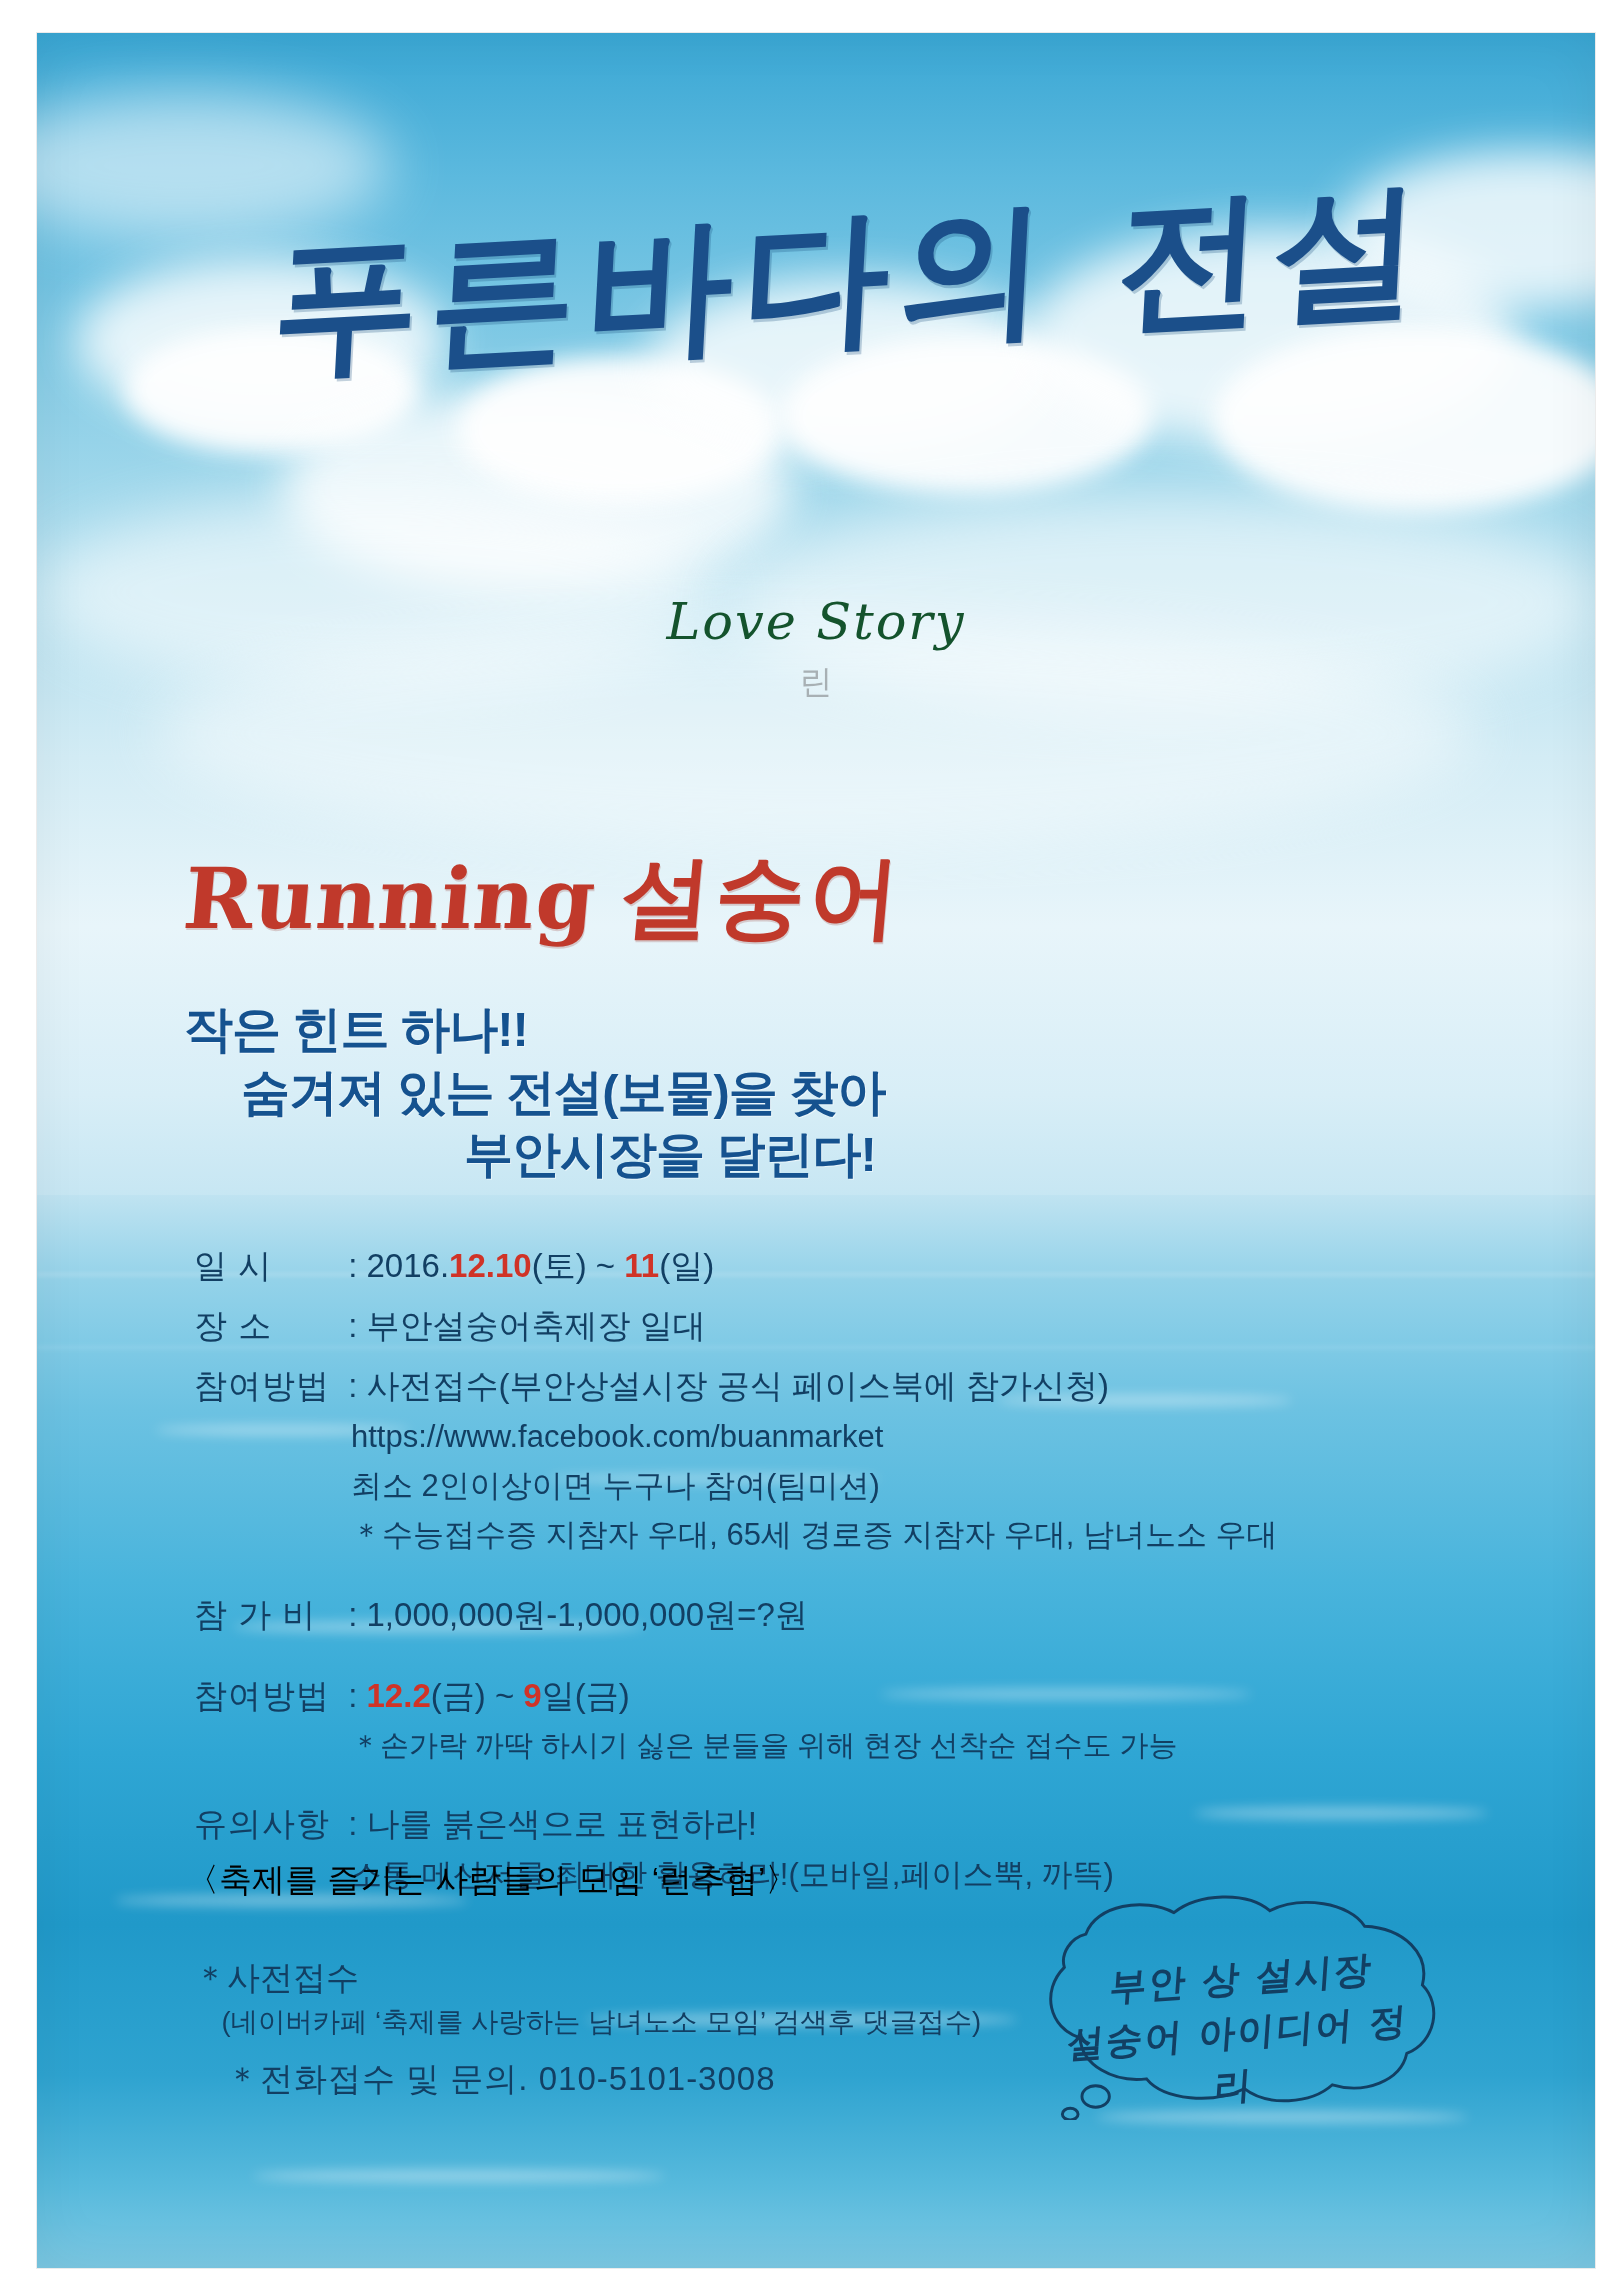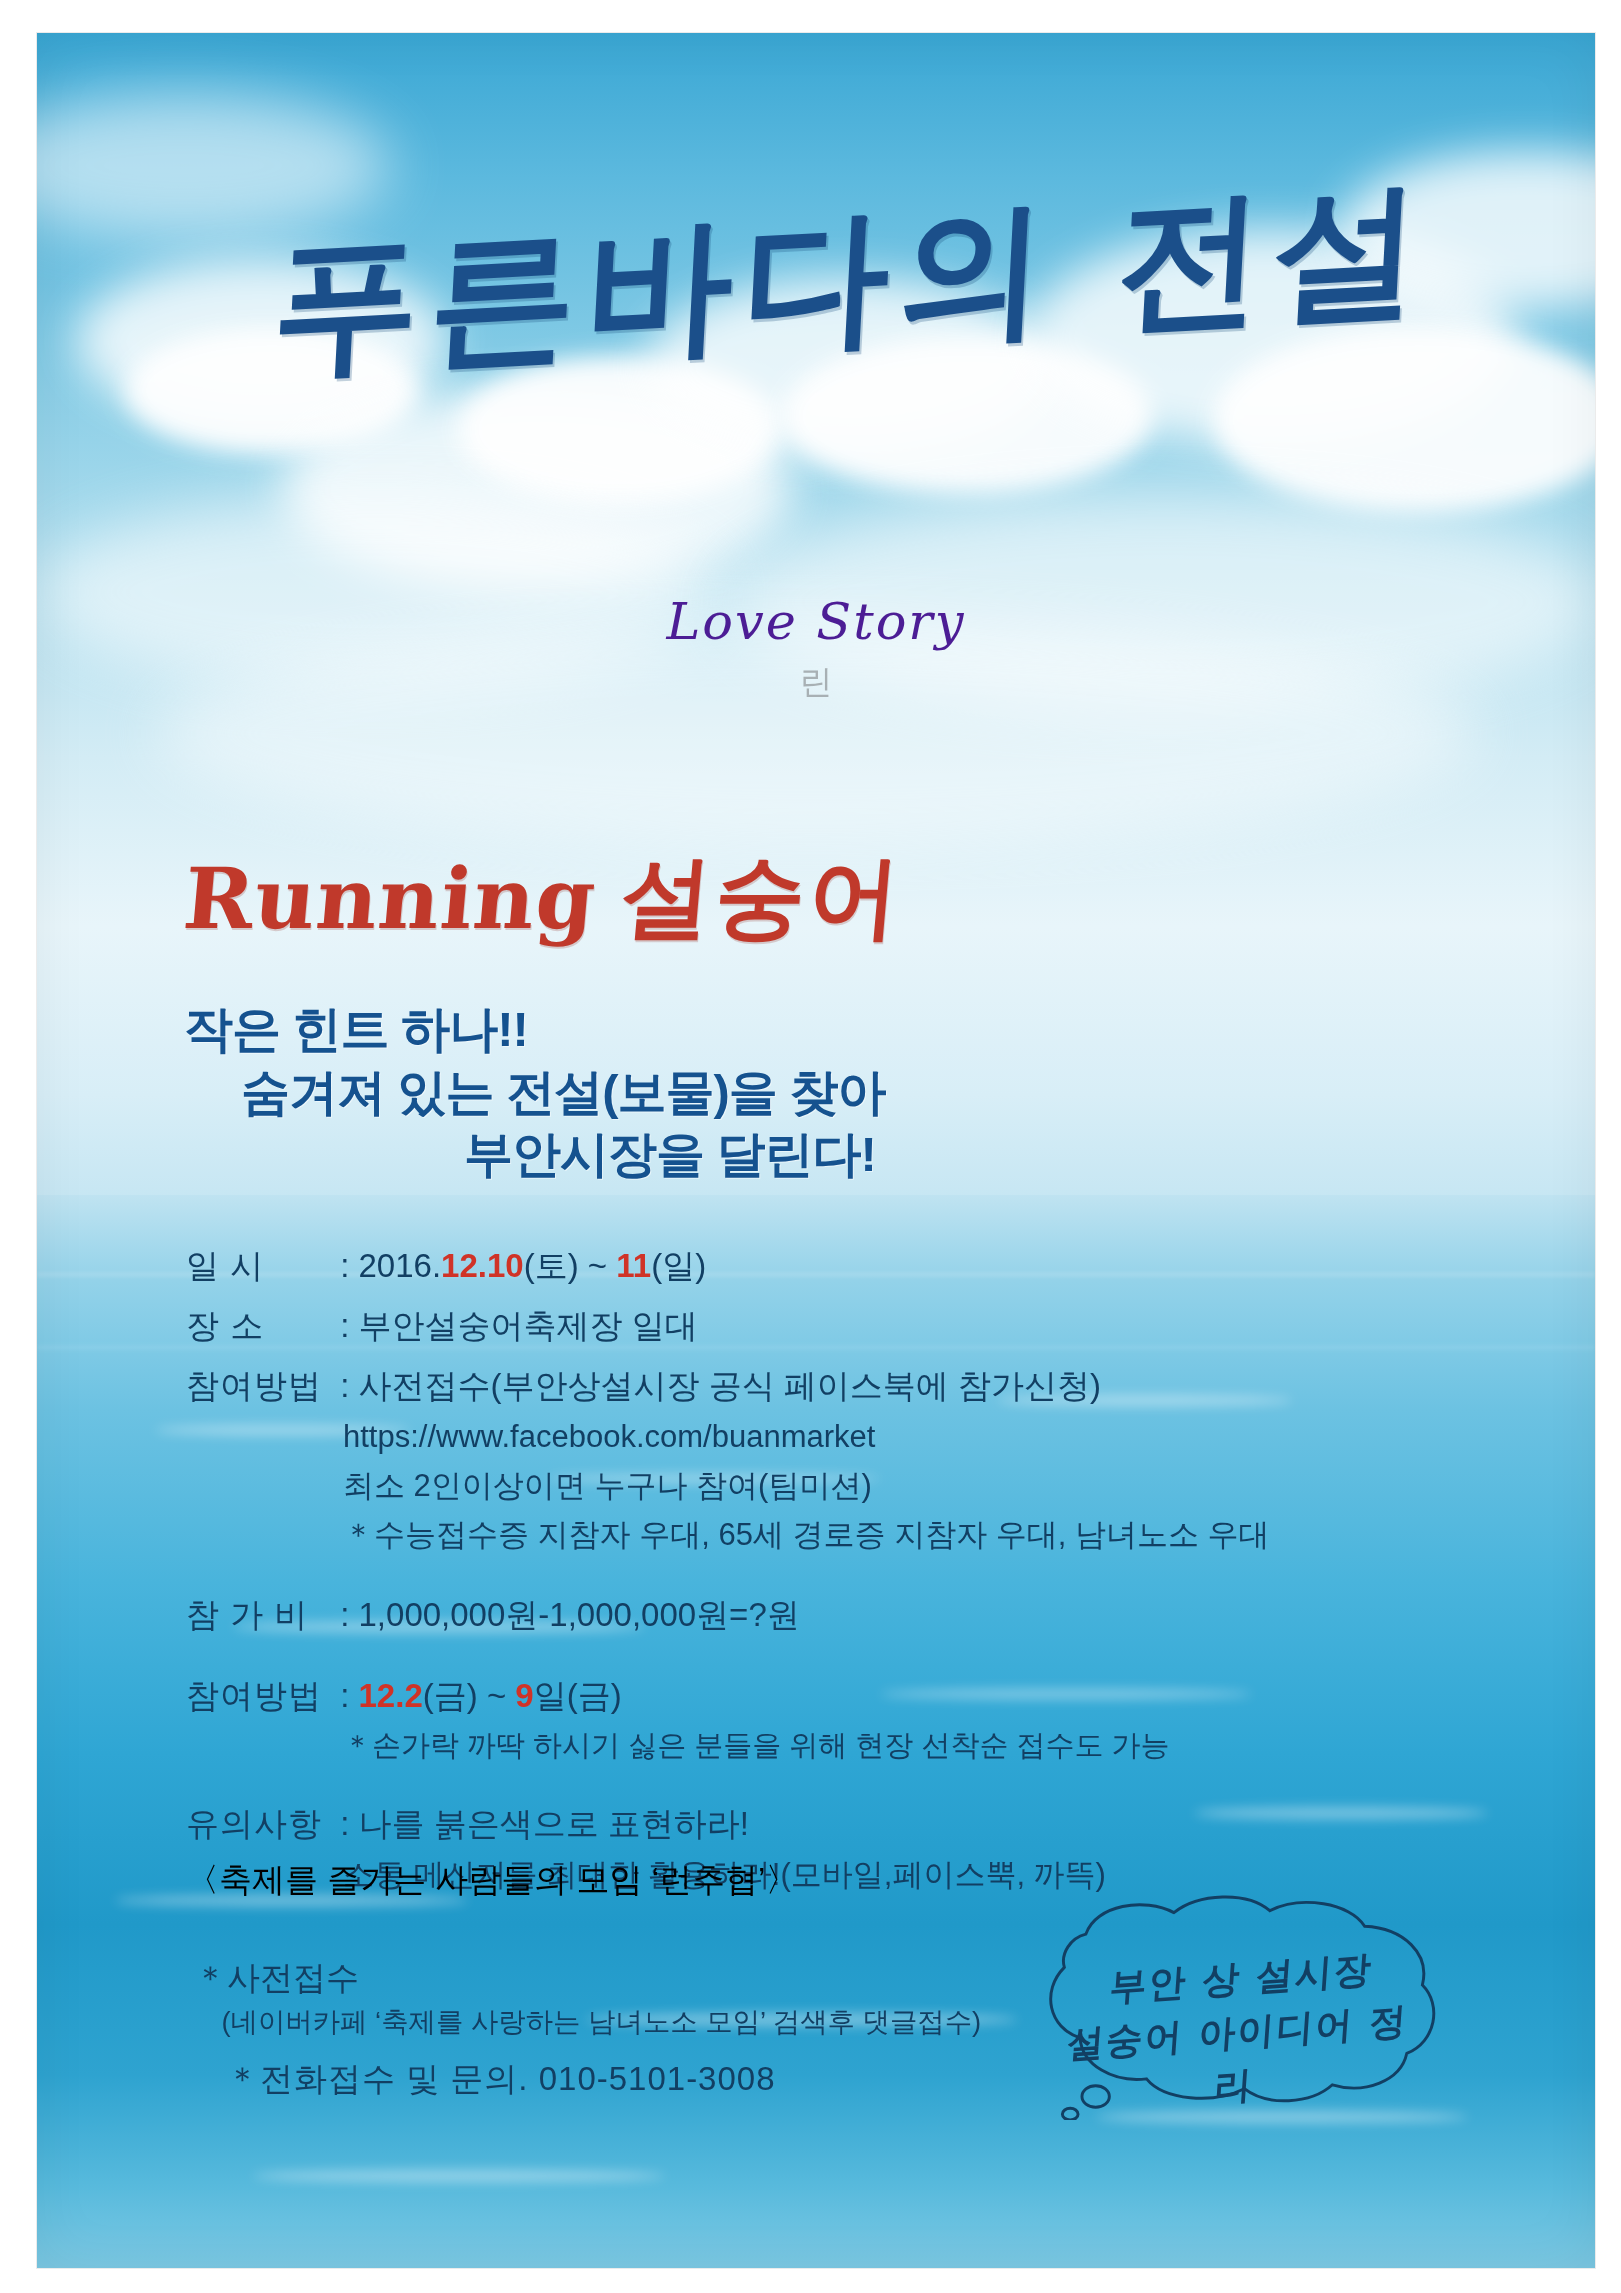--- a/index.html
+++ b/index.html
@@ -104,21 +104,21 @@
     white-space: nowrap;
   }
   .love-story {
     position: absolute;
     left: 0; right: 0;
     top: 559px;
     text-align: center;
     font-family: "DejaVu Serif", serif;
     font-style: italic;
     font-size: 51px;
-    color: #4c1d95;
+    color: #14532d;
     letter-spacing: 2px;
   }
   .love-sub {
     position: absolute;
     left: 0; right: 0;
     top: 627px;
     text-align: center;
     font-family: "DejaVu Serif", serif;
     font-size: 33px;
     color: #a8b0b4;
@@ -149,21 +149,21 @@
     line-height: 1.28;
     letter-spacing: -1px;
     text-shadow: 1px 1px 0 rgba(255,255,255,.5);
   }
   .hint .l2 { padding-left: 57px; display: block; }
   .hint .l3 { padding-left: 280px; display: block; }
 
   
   .details {
     position: absolute;
-    left: 149px;
+    left: 157px;
     top: 1208px;
     width: 1304px;
     color: #123f63;
     font-size: 33px;
     line-height: 1.52;
   }
   .row { margin-bottom: 9.8px; }
   .label {
     display: inline-block;
     min-width: 145px;

